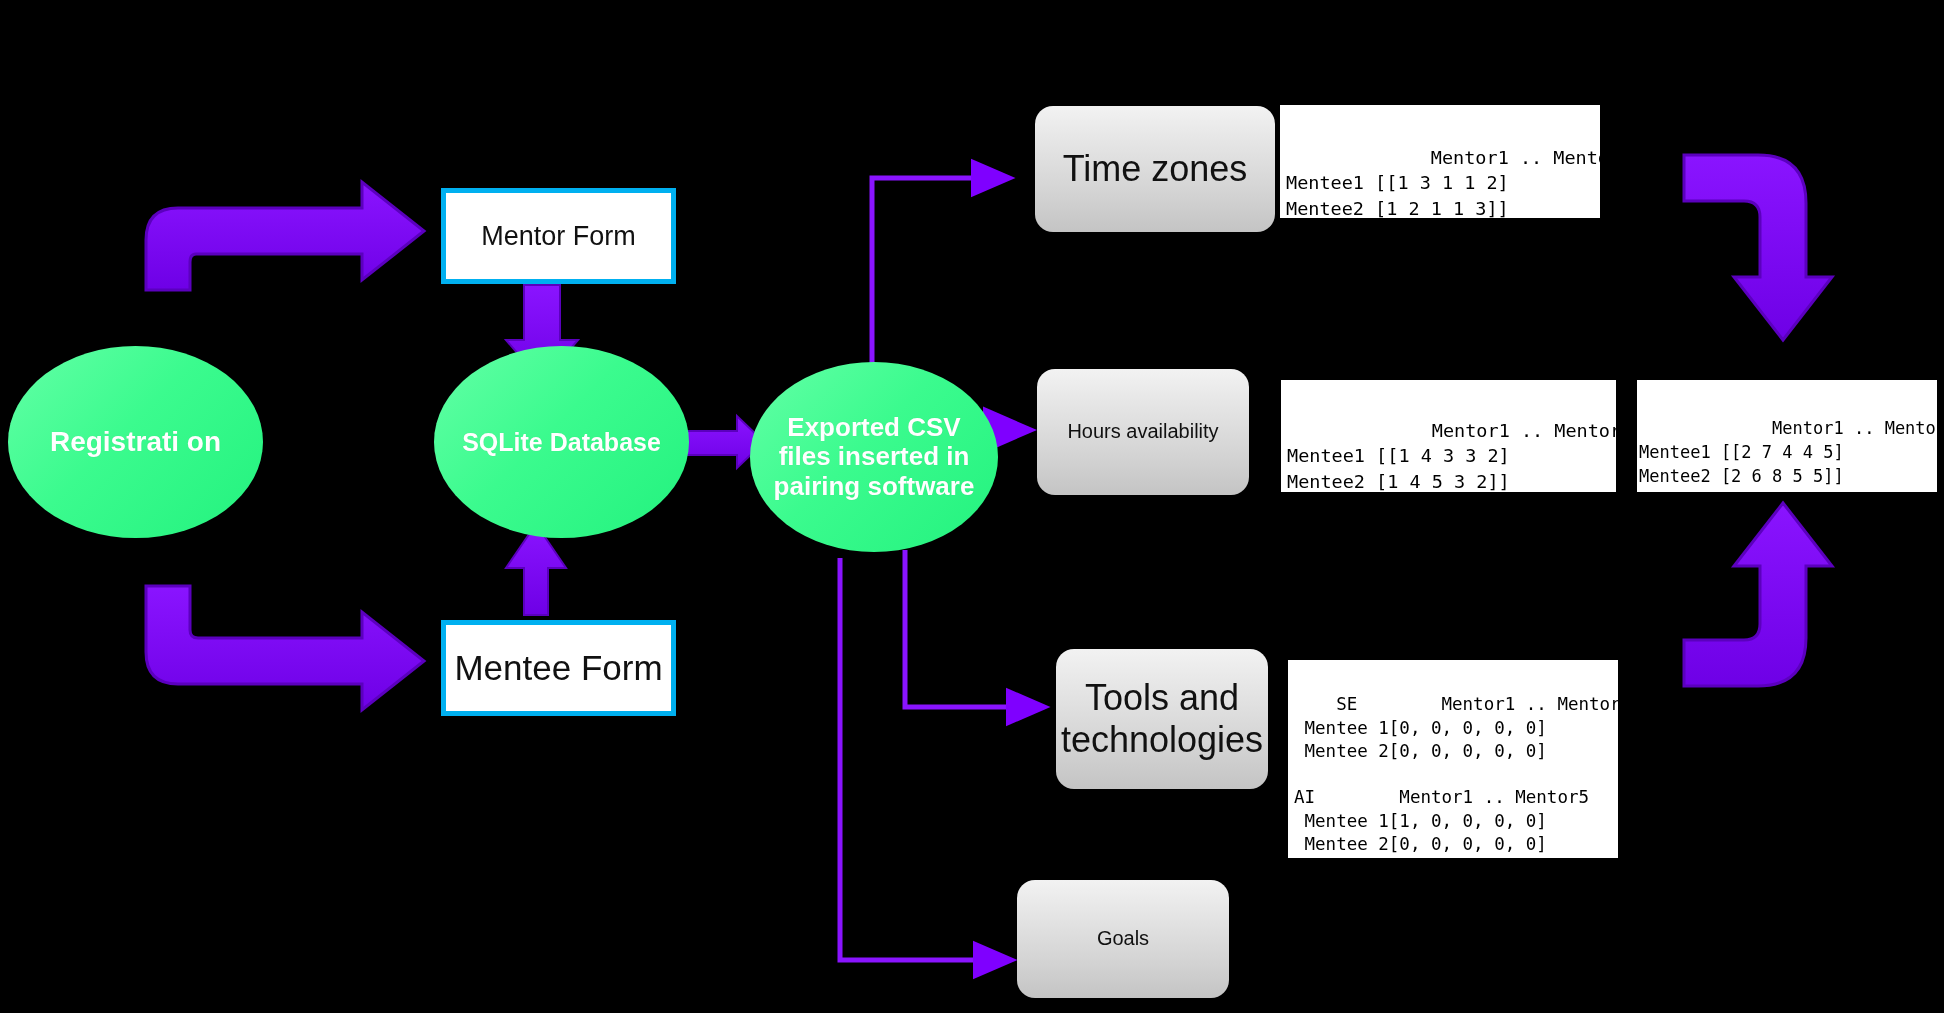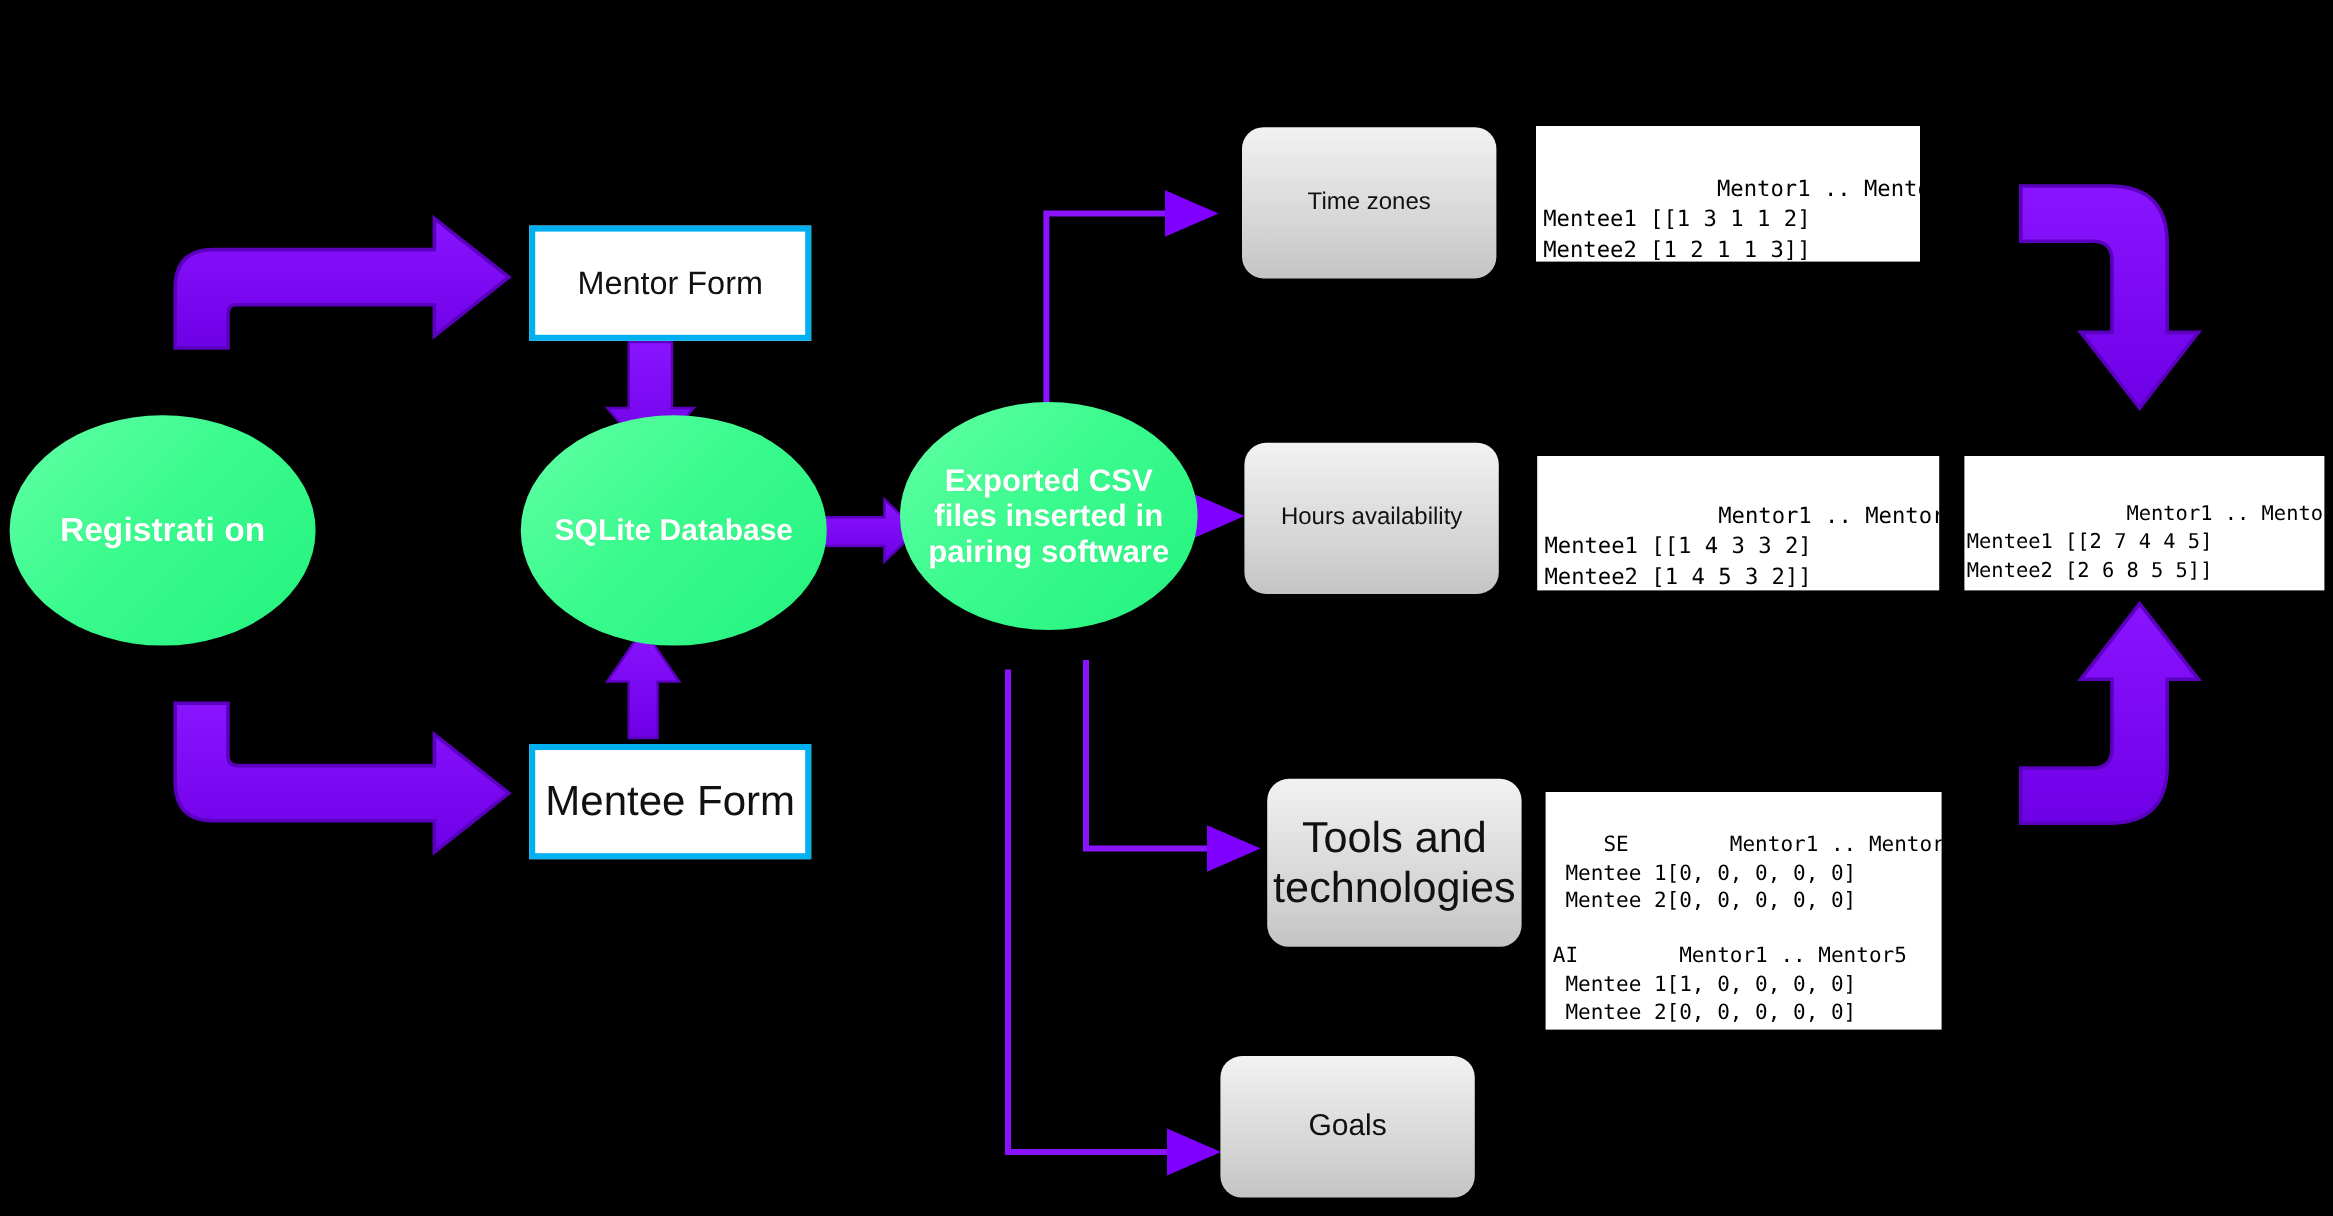--- a/index.html
+++ b/index.html
@@ -104,45 +104,45 @@
   </svg>
 
   <div class="node ellipse" style="left:8px;top:346px;width:255px;height:192px;font-size:28px;padding:0 34px;">
     <span>Registrati on</span>
   </div>
 
   <div class="node ellipse" style="left:434px;top:346px;width:255px;height:192px;font-size:25px;padding:0 26px;">
     <span>SQLite Database</span>
   </div>
 
-  <div class="node ellipse" style="left:750px;top:335px;width:248px;height:190px;font-size:26px;padding:0 22px;">
+  <div class="node ellipse" style="left:750px;top:362px;width:248px;height:190px;font-size:26px;padding:0 22px;">
     <span>Exported CSV files inserted in pairing software</span>
   </div>
 
   <div class="node formbox" style="left:441px;top:188px;width:235px;height:96px;font-size:27px;text-align:center;">
     <span>Mentor Form</span>
   </div>
 
   <div class="node formbox" style="left:441px;top:620px;width:235px;height:96px;font-size:35px;">
     <span>Mentee Form</span>
   </div>
 
-  <div class="node graybox" style="left:1035px;top:106px;width:212px;height:126px;font-size:20px;padding:0 14px;">
+  <div class="node graybox" style="left:1035px;top:106px;width:240px;height:126px;font-size:36px;padding:0 14px;">
     <span>Time zones</span>
   </div>
 
   <div class="node graybox" style="left:1037px;top:369px;width:212px;height:126px;font-size:20px;padding:0 14px;">
     <span>Hours availability</span>
   </div>
 
   <div class="node graybox" style="left:1056px;top:649px;width:212px;height:140px;font-size:36px;padding:0 10px;">
     <span>Tools and technologies</span>
   </div>
 
-  <div class="node graybox" style="left:1017px;top:880px;width:212px;height:118px;font-size:25px;padding:0 14px;">
+  <div class="node graybox" style="left:1017px;top:880px;width:212px;height:118px;font-size:20px;padding:0 14px;">
     <span>Goals</span>
   </div>
 
   <div class="node codebox" style="left:1280px;top:105px;width:320px;height:113px;font-size:18.5px;line-height:1.38;padding:14px 0 0 6px;">
     <span>         Mentor1 .. Mentor5
 Mentee1 [[1 3 1 1 2]
 Mentee2 [1 2 1 1 3]]
         (Compatibilty Rank)</span>
   </div>
 

